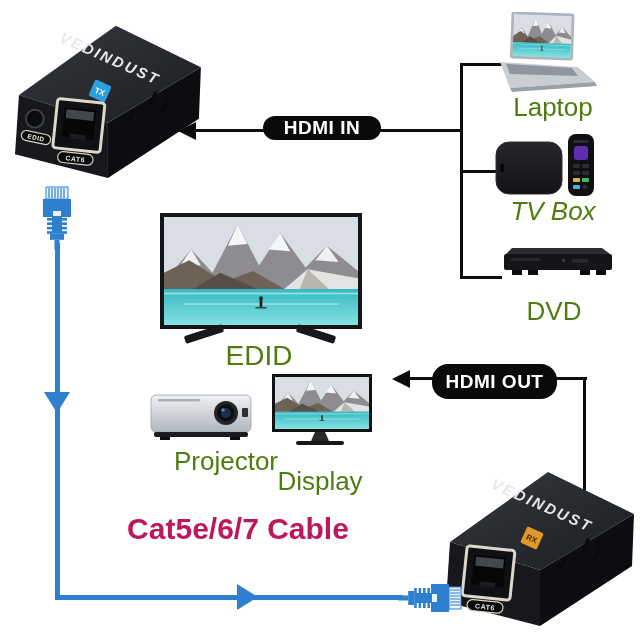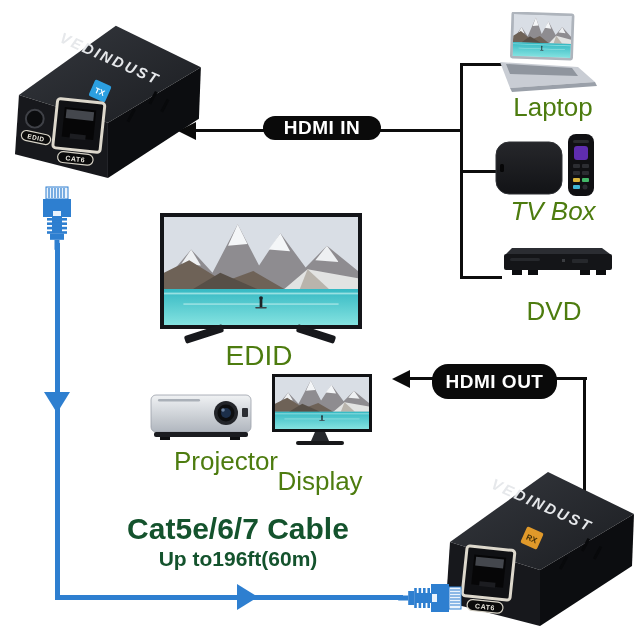--- a/index.html
+++ b/index.html
@@ -17,21 +17,21 @@
         border-right:13px solid transparent;border-top:21px solid #2E7FD0;}
   .arrow-right-blue{position:absolute;width:0;height:0;border-top:13px solid transparent;
         border-bottom:13px solid transparent;border-left:21px solid #2E7FD0;}
   .dev-label{position:absolute;color:#4d7c0f;font-size:26px;text-align:center;}
   .brand-text{font:italic bold 15px "Liberation Sans",sans-serif;fill:#e6e8eb;letter-spacing:2.5px;}
   .logo-text{font:bold 8px "Liberation Sans",sans-serif;}
   .badge{fill:#0a0a0a;stroke:#d6d2c6;stroke-width:1.2;}
   .badge-text{font:bold 7px "Liberation Sans",sans-serif;fill:#ece9e0;letter-spacing:.5px;}
   .bezel{position:absolute;background:#141519;}
   .tv-foot{position:absolute;width:40px;height:8px;background:#17181c;border-radius:2px;}
-  .cable-title{position:absolute;color:#14532d;font-weight:bold;text-align:center;}
+  .cable-title{position:absolute;color:#be185d;font-weight:bold;text-align:center;}
 </style>
 </head>
 <body>
 
 <div id="canvas">
 
   <svg width="0" height="0" style="position:absolute" aria-hidden="true">
     <defs>
       <linearGradient id="waterGrad" x1="0" y1="0" x2="0" y2="1">
         <stop offset="0" stop-color="#35b9c3"></stop>
@@ -234,15 +234,14 @@
       </svg>
   </div>
   <div class="abs" style="left:311px;top:432px;width:18px;height:9px;background:#26282c;clip-path:polygon(22% 0,78% 0,100% 100%,0 100%);"></div>
   <div class="abs" style="left:296px;top:441px;width:48px;height:4px;background:#17181a;border-radius:2px;"></div>
   <div class="dev-label" style="left:263px;top:446px;width:114px;margin-top:20px;">Display</div>
 
   <div class="pill" style="left:263px;top:116px;width:118px;height:24px;">HDMI IN</div>
   <div class="pill" style="left:432px;top:364px;width:125px;height:35px;">HDMI OUT</div>
 
   <div class="cable-title" style="left:88px;top:512px;width:300px;font-size:30px;">Cat5e/6/7 Cable</div>
-  <div class="cable-title" style="left:88px;top:547px;width:300px;font-size:21px;">Up to196ft(60m)</div>
 
 </div>
 
 </body></html>

